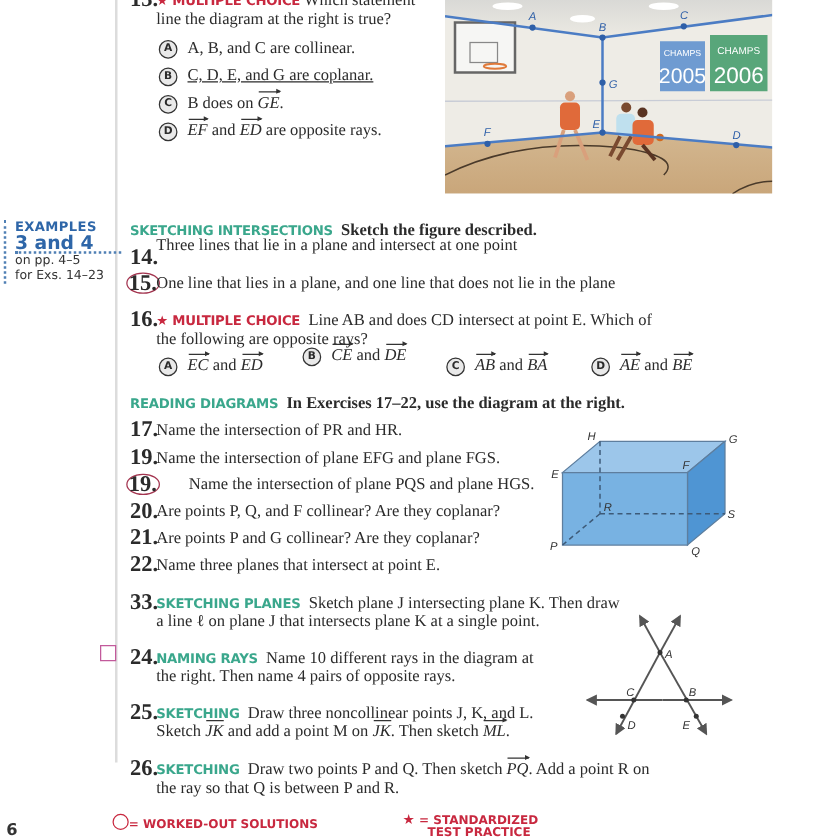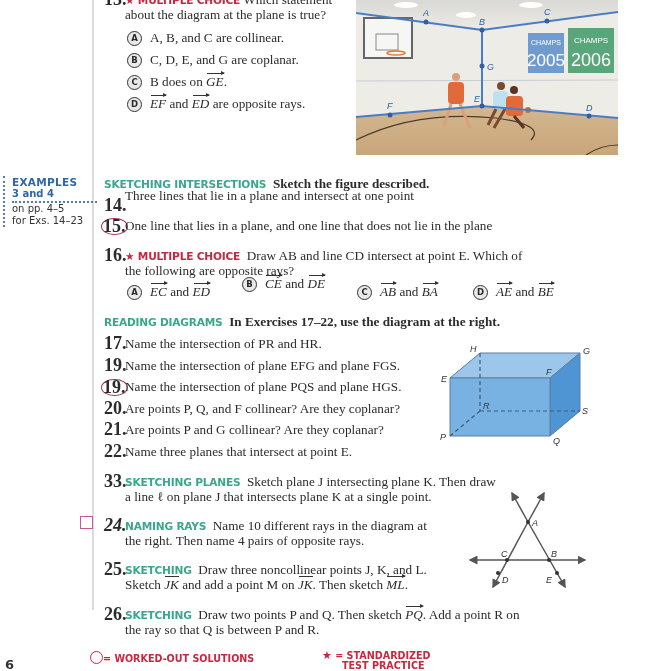--- a/index.html
+++ b/index.html
@@ -22,43 +22,43 @@
     font-size: 8.5px; font-weight: bold; text-align: center; line-height: 13px; margin-right: 8px; vertical-align: 1px;
   }
   .ray { position: relative; display: inline-block; font-style: italic; }
   .ray::before {
     content: ""; position: absolute; left: 1px; right: 0; top: -1px; height: 1px; background: #333;
   }
   .ray.r::after { content: ""; position: absolute; right: -1px; top: -3px; border-left: 4px solid #333; border-top: 2.5px solid transparent; border-bottom: 2.5px solid transparent; }
   .circled { display: inline-block; border: 1.6px solid #a3344f; border-radius: 50%; padding: 0 1px; margin-left: -3px; line-height: 15px; }
   .margin-box { position: absolute; left: 3px; top: 176px; width: 85px; border-left: 2px dotted #4f7fb4; padding-left: 7px; }
   .margin-box .t1 { color: #2e66a8; font-family: "DejaVu Sans", sans-serif; font-weight: bold; font-size: 10.5px; line-height: 12px; letter-spacing: 0.3px; }
-  .margin-box .t2 { color: #2e66a8; font-family: "DejaVu Sans", sans-serif; font-weight: bold; font-size: 10px; line-height: 12px; border-bottom: 2px dotted #4f7fb4; padding-bottom: 1px; }
+  .margin-box .t2 { color: #2e66a8; font-family: "DejaVu Sans", sans-serif; font-weight: bold; font-size: 15px; line-height: 12px; border-bottom: 2px dotted #4f7fb4; padding-bottom: 1px; }
   .margin-box .t3 { color: #333; font-family: "DejaVu Sans", sans-serif; font-size: 10px; line-height: 12px; }
   .photo { position: absolute; left: 356px; top: 0; width: 262px; height: 155px; overflow: hidden; }
   .footer-legend { position: absolute; top: 651px; font-family: "DejaVu Sans", sans-serif; font-weight: bold; font-size: 9.6px; color: #c8283f; }
   .pageno { position: absolute; left: 5px; top: 657px; font-family: "DejaVu Sans", sans-serif; font-weight: bold; font-size: 13px; color: #333; }
   .chk { position: absolute; left: 80px; top: 516px; width: 11px; height: 11px; border: 1.5px solid #c25a9b; }
 </style>
 </head>
 <body>
 
 <div class="vrule"></div>
 
 <div class="num" style="top:-8px;">13.</div>
 <div class="ex" style="top:-8px;">
   <span class="hd-red">★ MULTIPLE CHOICE</span>
   <span>Which statement</span>
 </div>
-<div class="ex" style="top:7px;">about the diagram at the plane is true?</div>
+<div class="ex" style="top:7px;">line the diagram at the right is true?</div>
 
 <div class="choice" style="left:127px; top:30px;">
   <span class="bubble">A</span><span>A, B, and C are collinear.</span>
 </div>
-<div class="choice" style="left:127px; top:52px;">
+<div class="choice" style="left:127px; top:52px;text-decoration:underline;">
   <span class="bubble">B</span><span>C, D, E, and G are coplanar.</span>
 </div>
 <div class="choice" style="left:127px; top:74px;">
   <span class="bubble">C</span><span>B does on </span><span class="ray r">GE</span><span>.</span>
 </div>
 <div class="choice" style="left:127px; top:96px;">
   <span class="bubble">D</span><span class="ray r">EF</span><span style="white-space:pre"> and </span><span class="ray r">ED</span><span> are opposite rays.</span>
 </div>
 
 <div class="photo">
@@ -153,21 +153,21 @@
   <span class="bold">Sketch the figure described.</span>
 </div>
 <div class="num" style="top:198px;">14.</div>
 <div class="ex" style="top:188px;">Three lines that lie in a plane and intersect at one point</div>
 <div class="num" style="top:218px;"><span class="circled">15.</span></div>
 <div class="ex" style="top:218px;">One line that lies in a plane, and one line that does not lie in the plane</div>
 
 <div class="num" style="top:248px;">16.</div>
 <div class="ex" style="top:248px;">
   <span class="hd-red">★ MULTIPLE CHOICE</span>&nbsp;
-  <span>Draw AB and line CD intersect at point E. Which of</span>
+  <span>Line AB and does CD intersect at point E. Which of</span>
 </div>
 <div class="ex" style="top:263px;">the following are opposite rays?</div>
 
 <div class="choice" style="left:127px; top:284px;">
   <span class="bubble">A</span><span class="ray r">EC</span> <span>and</span> <span class="ray r">ED</span>
 </div>
 <div class="choice" style="left:242px; top:276px;">
   <span class="bubble">B</span><span class="ray r">CE</span> <span>and</span> <span class="ray r">DE</span>
 </div>
 <div class="choice" style="left:357px; top:284px;">
@@ -180,21 +180,21 @@
 <div class="ex" style="left:104px; top:314px;">
   <span class="hd-green">READING DIAGRAMS</span>&nbsp;
   <span class="bold">In Exercises 17–22, use the diagram at the right.</span>
 </div>
 
 <div class="num" style="top:336px;">17.</div>
 <div class="ex" style="top:336px;">Name the intersection of PR and HR.</div>
 <div class="num" style="top:358px;">19.</div>
 <div class="ex" style="top:358px;">Name the intersection of plane EFG and plane FGS.</div>
 <div class="num" style="top:379px;"><span class="circled">19.</span></div>
-<div class="ex" style="top:379px;">Name the intersection of plane PQS and plane HGS.</div>
+<div class="ex" style="top:379px;margin-left:26px;">Name the intersection of plane PQS and plane HGS.</div>
 <div class="num" style="top:401px;">20.</div>
 <div class="ex" style="top:401px;">Are points P, Q, and F collinear? Are they coplanar?</div>
 <div class="num" style="top:422px;">21.</div>
 <div class="ex" style="top:422px;">Are points P and G collinear? Are they coplanar?</div>
 <div class="num" style="top:444px;">22.</div>
 <div class="ex" style="top:444px;">Name three planes that intersect at point E.</div>
 
 <svg class="abs" style="left:430px; top:340px;" width="180" height="110">
   <polygon points="20,38 120,38 150,13 50,13" fill="#9cc6ea" stroke="#5e7e9e" stroke-width="1"></polygon>
   <polygon points="120,38 150,13 150,71 120,96" fill="#4f95d3" stroke="#5e7e9e" stroke-width="1"></polygon>
@@ -215,21 +215,21 @@
 </svg>
 
 <div class="num" style="top:474px;">33.</div>
 <div class="ex" style="top:474px;">
   <span class="hd-green">SKETCHING PLANES</span>&nbsp;
   <span>Sketch plane J intersecting plane K. Then draw</span>
 </div>
 <div class="ex" style="top:489px;">a line ℓ on plane J that intersects plane K at a single point.</div>
 
 <div class="chk"></div>
-<div class="num" style="top:518px;font-style:italic;">24.</div>
+<div class="num" style="top:518px;">24.</div>
 <div class="ex" style="top:518px;">
   <span class="hd-green">NAMING RAYS</span>&nbsp;
   <span>Name 10 different rays in the diagram at</span>
 </div>
 <div class="ex" style="top:533px;">the right. Then name 4 pairs of opposite rays.</div>
 
 <svg class="abs" style="left:460px; top:490px;" width="140" height="110">
   <defs>
     <marker id="ah" markerWidth="6" markerHeight="6" refX="5" refY="3" orient="auto">
       <path d="M0,0 L6,3 L0,6 Z" fill="#555"></path>

